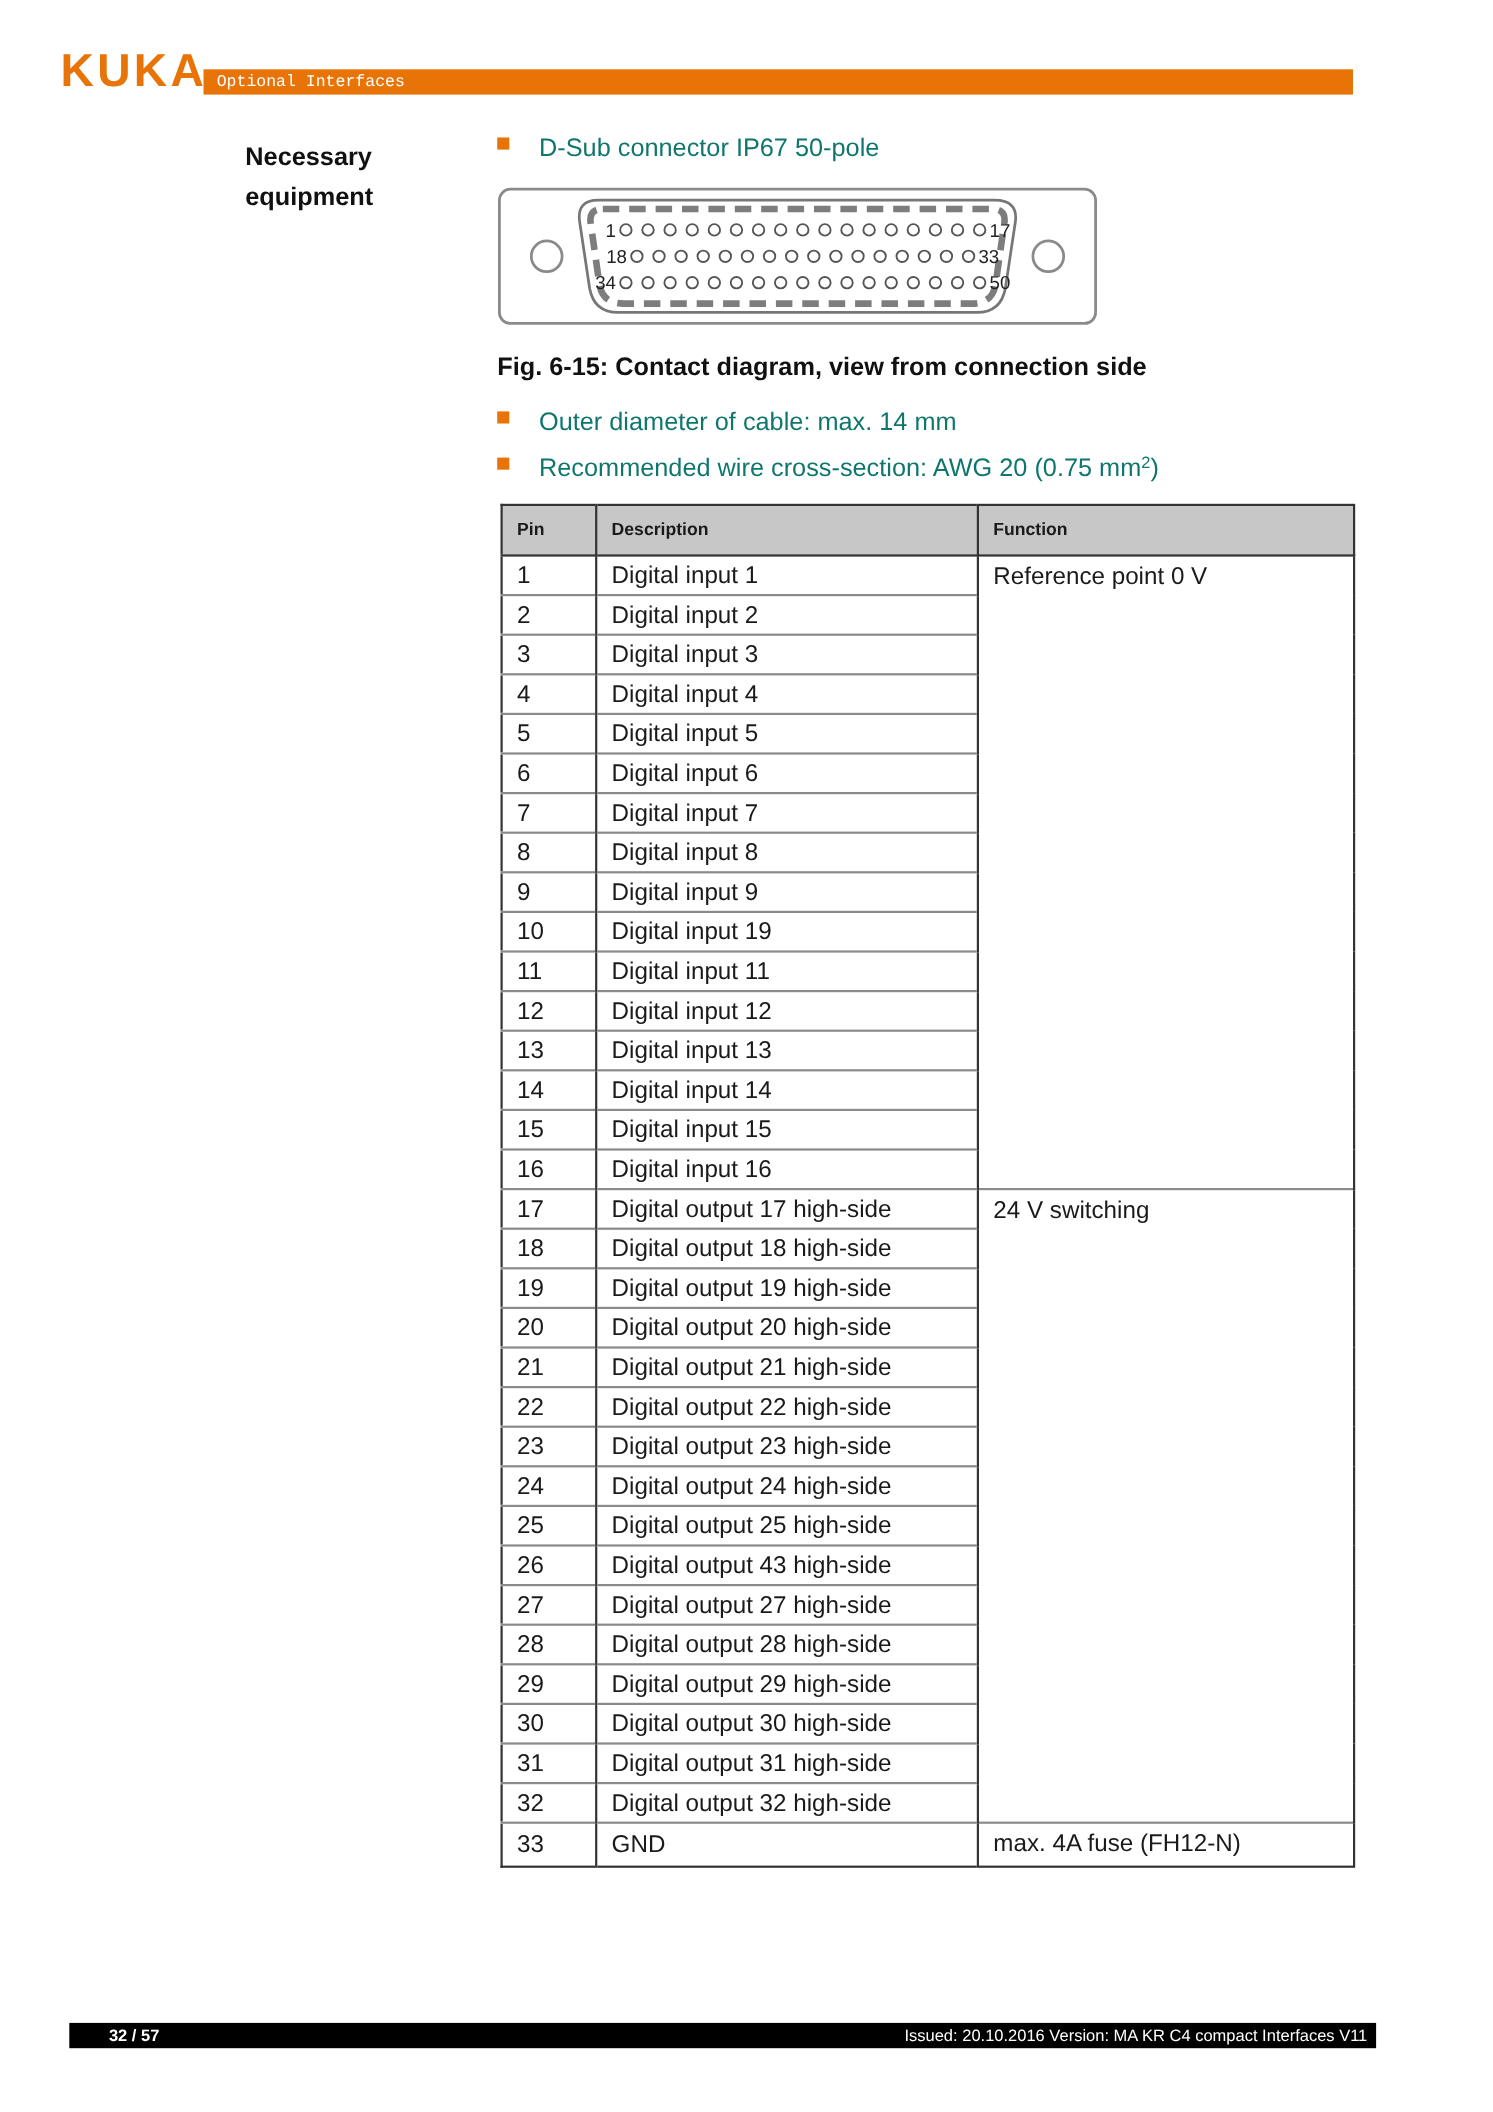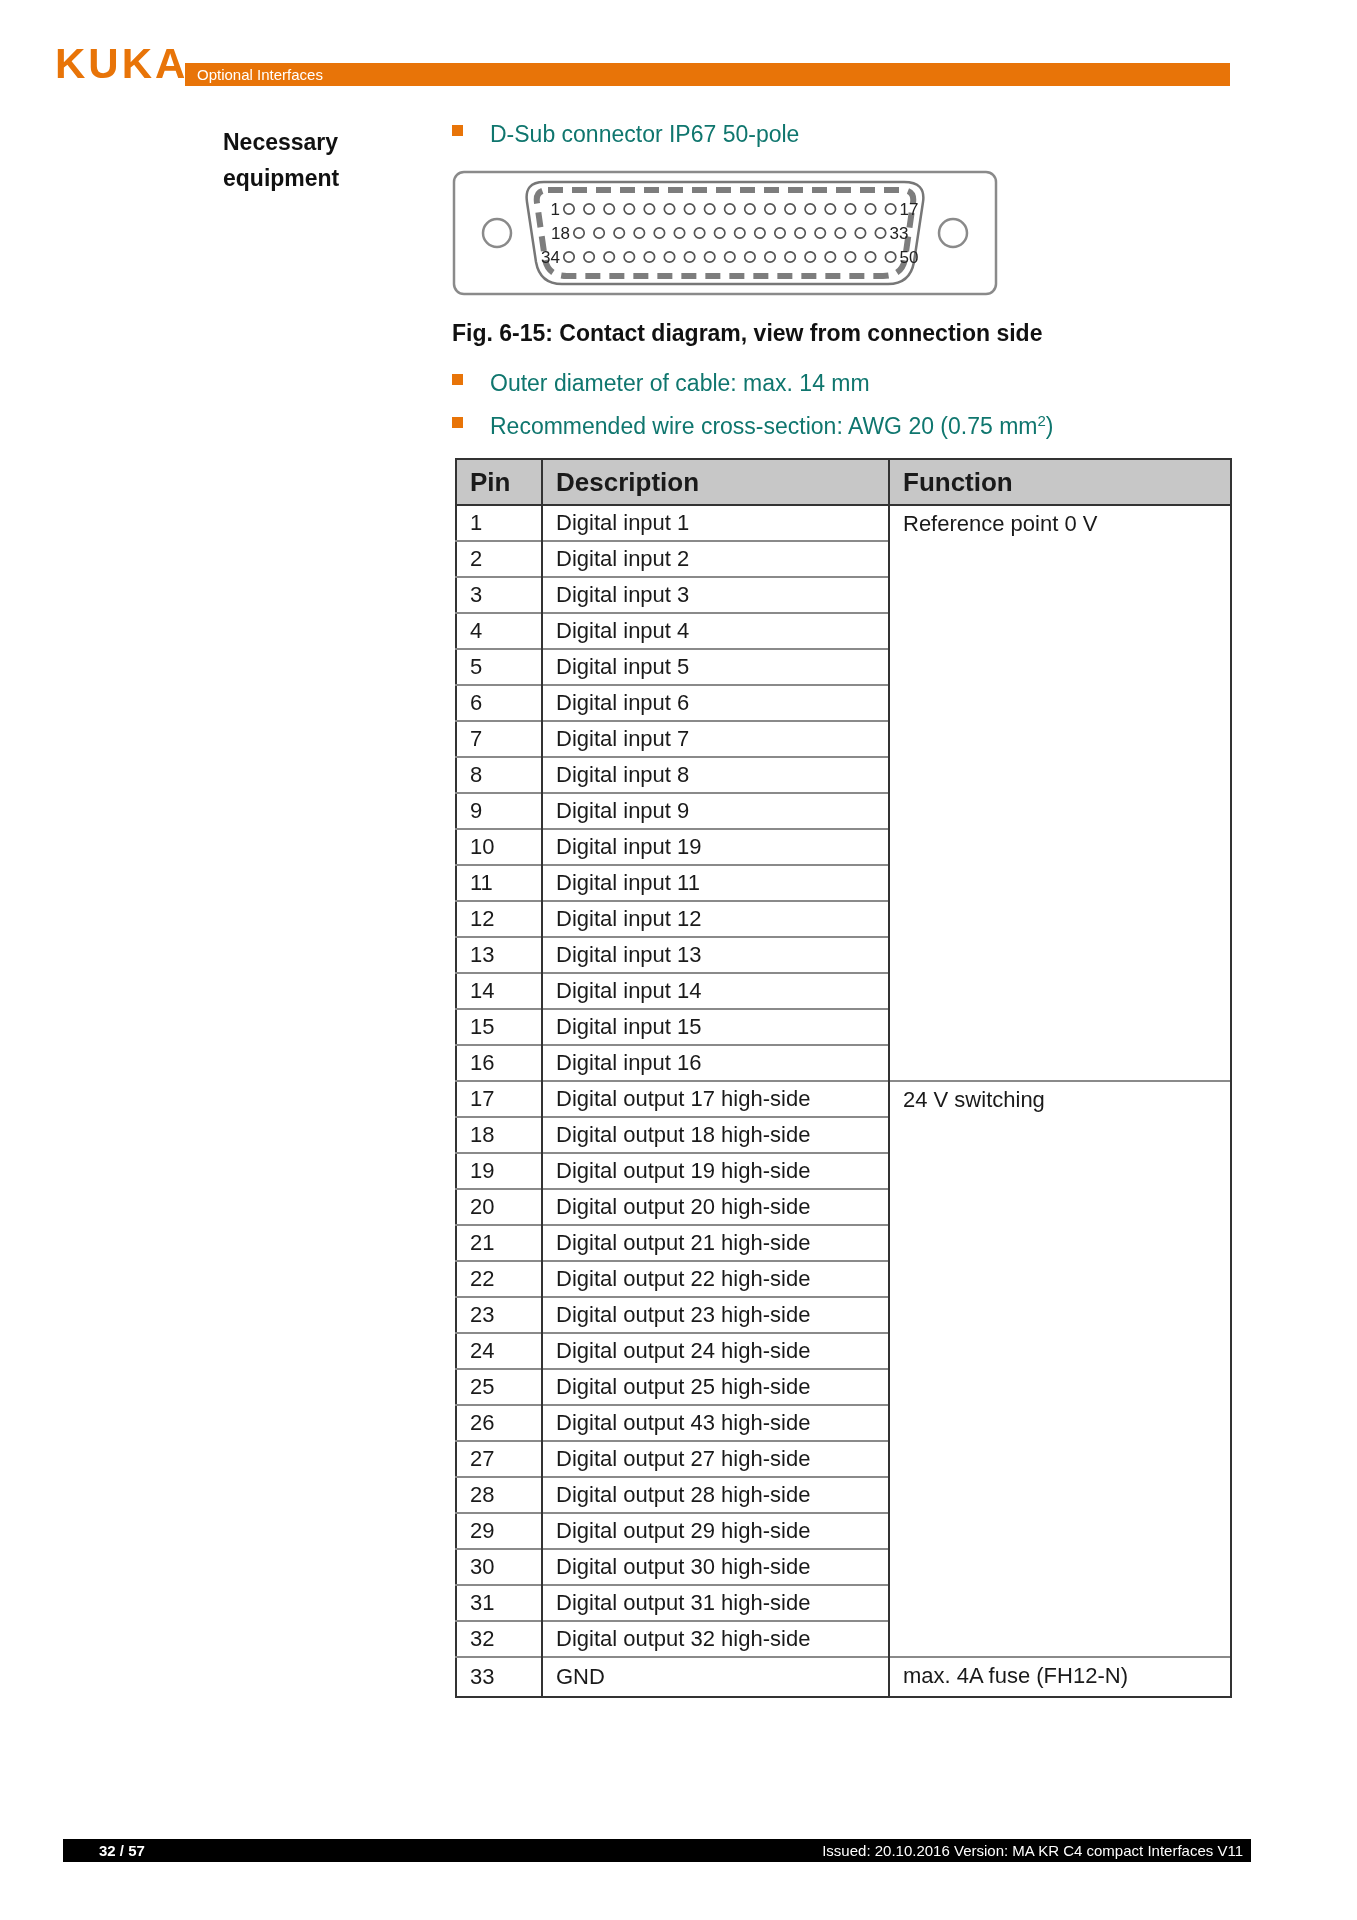--- a/index.html
+++ b/index.html
@@ -16,21 +16,21 @@
     position:absolute;left:55px;top:40px;
     font-size:42px;font-weight:800;letter-spacing:3px;
     color:var(--accent);
   }
   .header-bar{
     position:absolute;left:185px;top:63px;width:1045px;height:23px;
     background:var(--accent);
     display:flex;align-items:center;
   }
   .header-bar span{
-    color:#ffffff;font-size:15px;padding-left:12px;
+    color:#ffffff;font-size:15px;padding-left:12px;font-family:Liberation Mono, monospace;
   }
   
   .side-label{
     position:absolute;left:223px;
     font-size:23px;font-weight:bold;line-height:36px;
     color:#111;
   }
   
   .bullet{
     position:absolute;left:452px;
@@ -50,21 +50,21 @@
     font-size:23px;font-weight:bold;color:#111;
   }
   
   .pin-table{
     position:absolute;left:455px;top:458px;
     border-collapse:collapse;table-layout:fixed;width:775px;
     font-size:22px;color:#1a1a1a;
   }
   .pin-table th{
     height:44px;background:var(--tableHeaderBg);
-    text-align:left;font-size:26px;font-weight:bold;
+    text-align:left;font-size:16px;font-weight:bold;
     padding:0 0 0 13px;
     border-bottom:2px solid #333;
   }
   .pin-table th,.pin-table td{border-right:2px solid #333;}
   .pin-table{border:2px solid #333;}
   .pin-table td{
     height:34px;padding:0 6px 0 13px;
     border-top:2px solid #8a8a8a;
     white-space:nowrap;overflow:hidden;
   }

